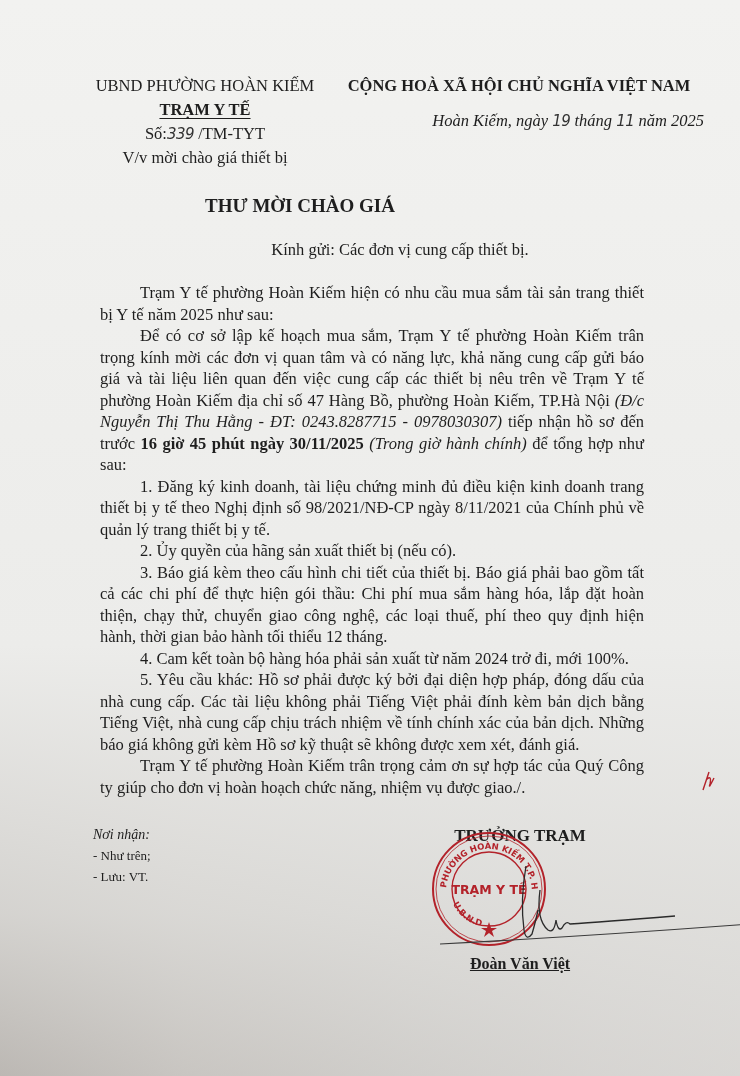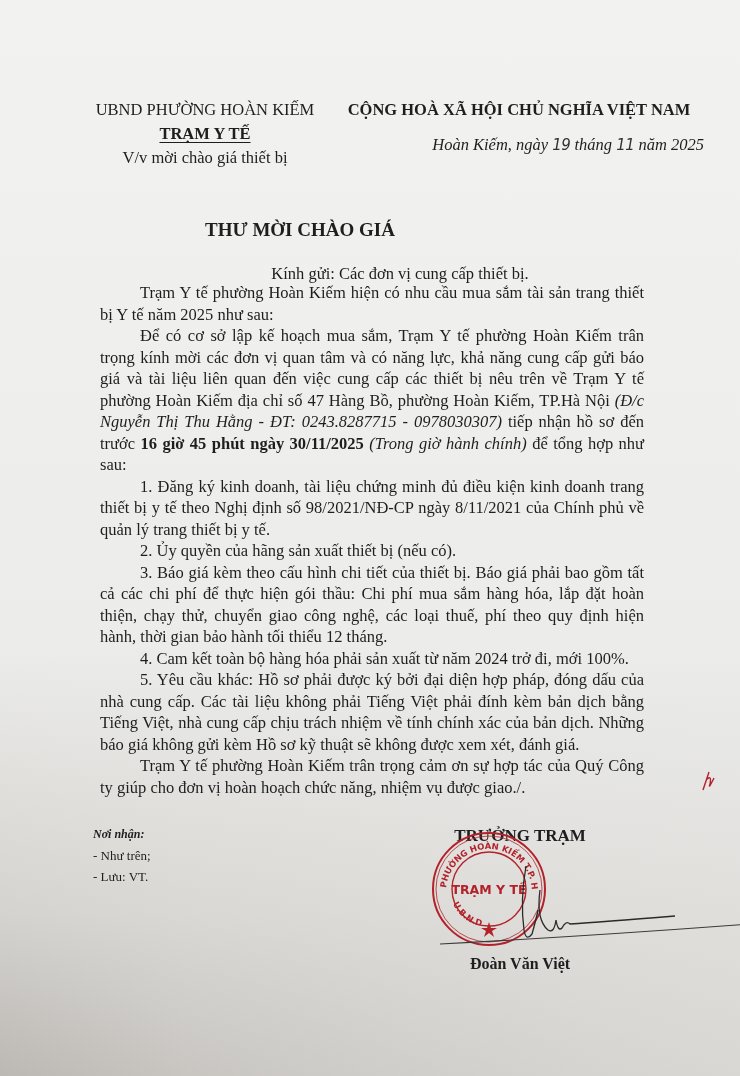--- a/index.html
+++ b/index.html
@@ -7,48 +7,52 @@
     width:740px; height:1076px; overflow:hidden; position:relative;
     background: linear-gradient(90deg, #a9a49f 0%, #c9c6c2 25%, #dcdcda 55%, #ebebea 80%, #f2f2f1 100%);
     font-family: "Liberation Serif", "DejaVu Serif", serif;
     color:#1e1e1e;
   }
   .paper {
     position:absolute; left:0; top:0; width:740px; height:1076px;
     background: linear-gradient(180deg, rgba(242,242,240,1) 0%, rgba(236,236,234,1) 60%, rgba(220,219,216,0.85) 85%, rgba(200,197,193,0.6) 100%);
   }
   .abs { position:absolute; }
-  .center { text-align:center;margin-top:24px; }
+  .center { text-align:center; }
   .hdr-left { left:70px; top:74px; width:270px; font-size:16.5px; line-height:24px; }
   .hdr-right { left:334px; top:74px; width:370px; font-size:16.5px; line-height:24px; }
   .bold { font-weight:bold; }
   .ul { text-decoration:underline; text-underline-offset:3px; }
   .ital { font-style:italic;text-align:right; }
   .hand { font-family:"DejaVu Sans", sans-serif; font-style:italic; font-size:15px; color:#333; letter-spacing:-0.5px; }
   .title { left:0; width:600px; top:195px; font-size:19px; font-weight:bold; }
   .salute { left:0; width:800px; top:240px; font-size:16.5px; }
   .body { left:100px; top:282px; width:544px; font-size:16.5px; line-height:21.5px; text-align:justify; }
   .body p { margin:0; }
   .ind { text-indent:40px; }
   .dash { padding-left:28px; }
   .recv { left:93px; top:824px; font-size:13px; line-height:21px; }
-  .recv .label { font-weight:bold; font-style:italic; font-size:12px; }
+  .recv .label { font-weight:normal; font-style:italic; font-size:14px; }
   .sign-title { left:440px; top:826px; width:160px; font-size:17px; font-weight:bold; text-align:center; }
-  .sign-name { left:430px; top:955px; width:180px; font-size:16px; font-weight:bold; text-align:center; }
+  .sign-name { left:430px; top:955px; width:180px; font-size:16px; font-weight:bold; text-align:center;text-decoration:underline; }
   .stamp { left:430px; top:830px; width:118px; height:118px; }
   .sig { left:440px; top:860px; width:310px; height:90px; }
 </style>
 </head>
 <body>
 
 <div class="paper"></div>
 
 <div class="abs hdr-left center">
   <div>UBND PHƯỜNG HOÀN KIẾM</div>
   <div class="bold ul">TRẠM Y TẾ</div>
+  <div>
+    <span>Số:</span><span class="hand">339</span>
+    <span>/TM-TYT</span>
+  </div>
   <div>V/v mời chào giá thiết bị</div>
 </div>
 
 <div class="abs hdr-right center">
   <div class="bold">CỘNG HOÀ XÃ HỘI CHỦ NGHĨA VIỆT NAM</div>
   <div class="ital" style="margin-top:11px;">
     <span>Hoàn Kiếm, ngày</span>
     <span class="hand">19</span>
     <span>tháng</span>
     <span class="hand">11</span>

